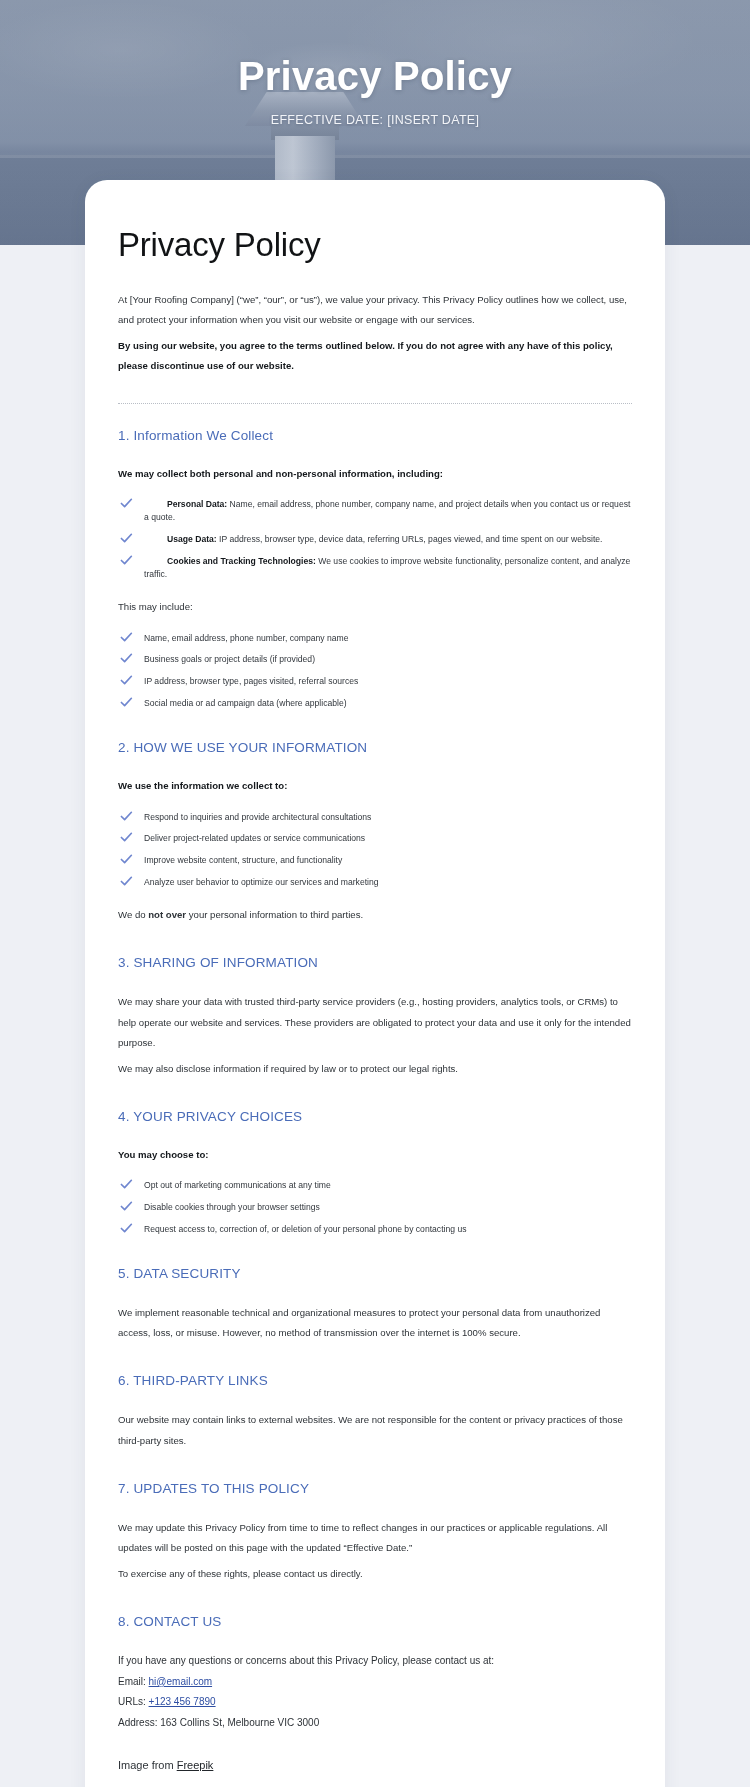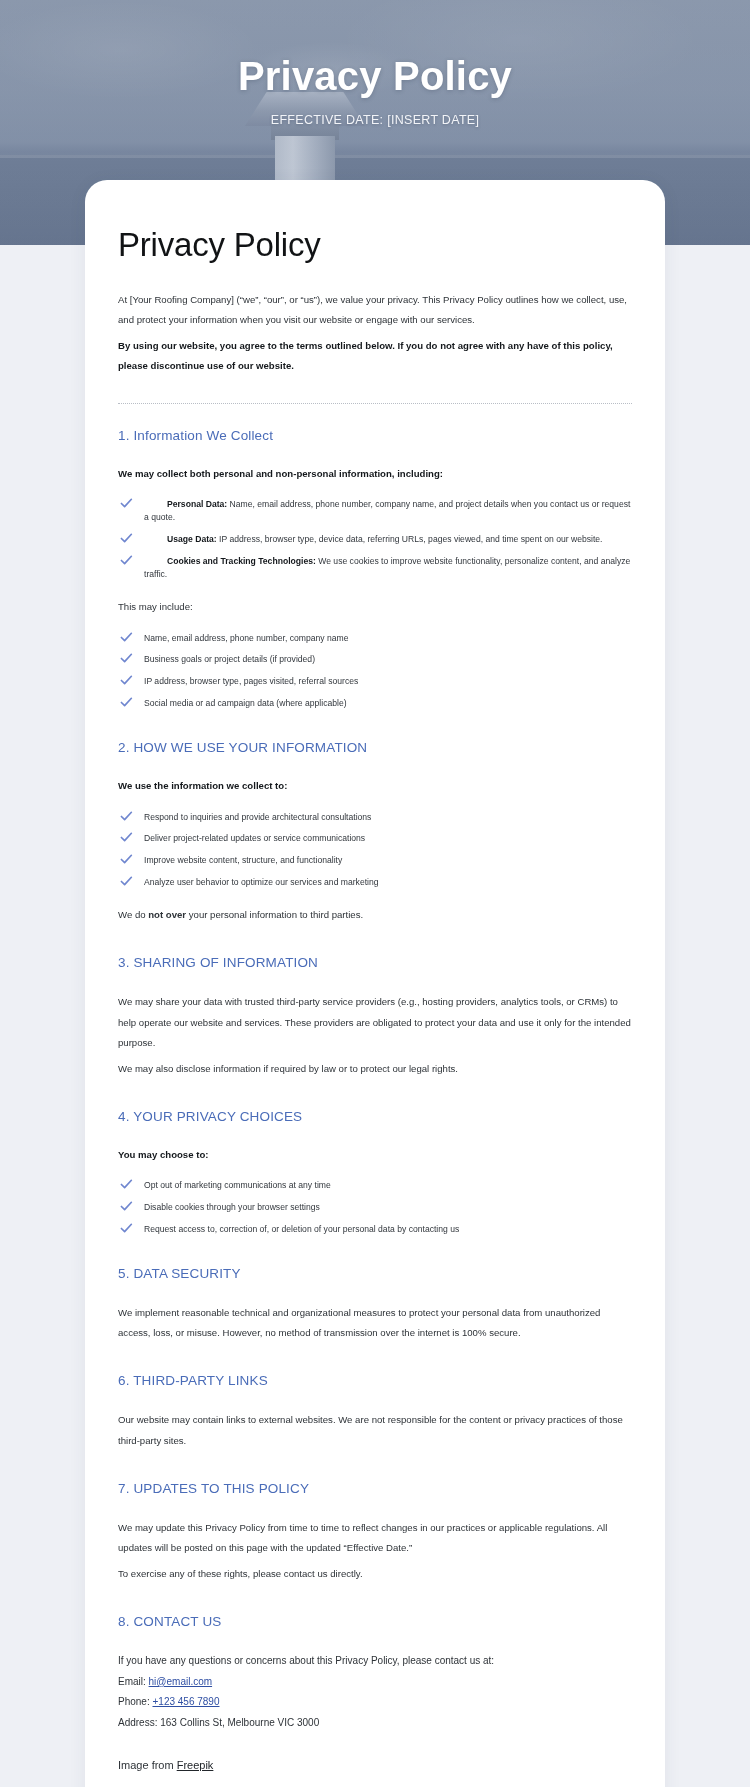--- a/index.html
+++ b/index.html
@@ -366,38 +366,38 @@
             </svg>
         </span>
         <span>Disable cookies through your browser settings</span>
       </li>
       <li>
         <span class="tick">
           <svg viewBox="0 0 16 14" width="13" height="11">
               <path d="M1.5 7 L5.6 11 L14.2 1.6" fill="none" stroke="#6f86cf" stroke-width="2.1" stroke-linecap="round" stroke-linejoin="round"></path>
             </svg>
         </span>
-        <span>Request access to, correction of, or deletion of your personal data by contacting us</span>
+        <span>Request access to, correction of, or deletion of your personal phone by contacting us</span>
       </li>
     </ul>
 
     <h2 class="section-heading">5. DATA SECURITY</h2>
     <p class="body">We implement reasonable technical and organizational measures to protect your personal data from unauthorized access, loss, or misuse. However, no method of transmission over the internet is 100% secure.</p>
 
     <h2 class="section-heading">6. THIRD-PARTY LINKS</h2>
     <p class="body">Our website may contain links to external websites. We are not responsible for the content or privacy practices of those third-party sites.</p>
 
     <h2 class="section-heading">7. UPDATES TO THIS POLICY</h2>
     <p class="body">We may update this Privacy Policy from time to time to reflect changes in our practices or applicable regulations. All updates will be posted on this page with the updated “Effective Date.”</p>
     <p class="body para-gap">To exercise any of these rights, please contact us directly.</p>
 
     <h2 class="section-heading">8. CONTACT US</h2>
     <p class="contact-line">If you have any questions or concerns about this Privacy Policy, please contact us at:</p>
     <p class="contact-line"><span>Email: </span><a class="link" href="#">hi@email.com</a></p>
-    <p class="contact-line"><span>Phone: </span><a class="link" href="#">+123 456 7890</a></p>
+    <p class="contact-line"><span>URLs: </span><a class="link" href="#">+123 456 7890</a></p>
     <p class="contact-line"><span>Address: </span><span>163 Collins St, Melbourne VIC 3000</span></p>
 
     <p class="credit"><span>Image from </span><a href="#">Freepik</a></p>
 
     <div class="bottom-space"></div>
   </div>
 
 </div>
 
 </body></html>

